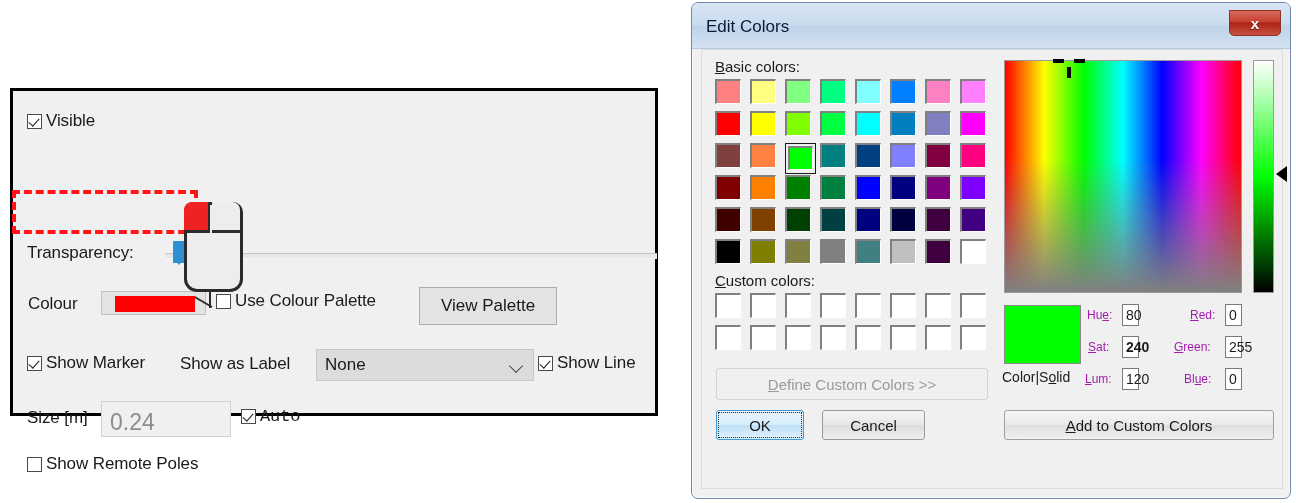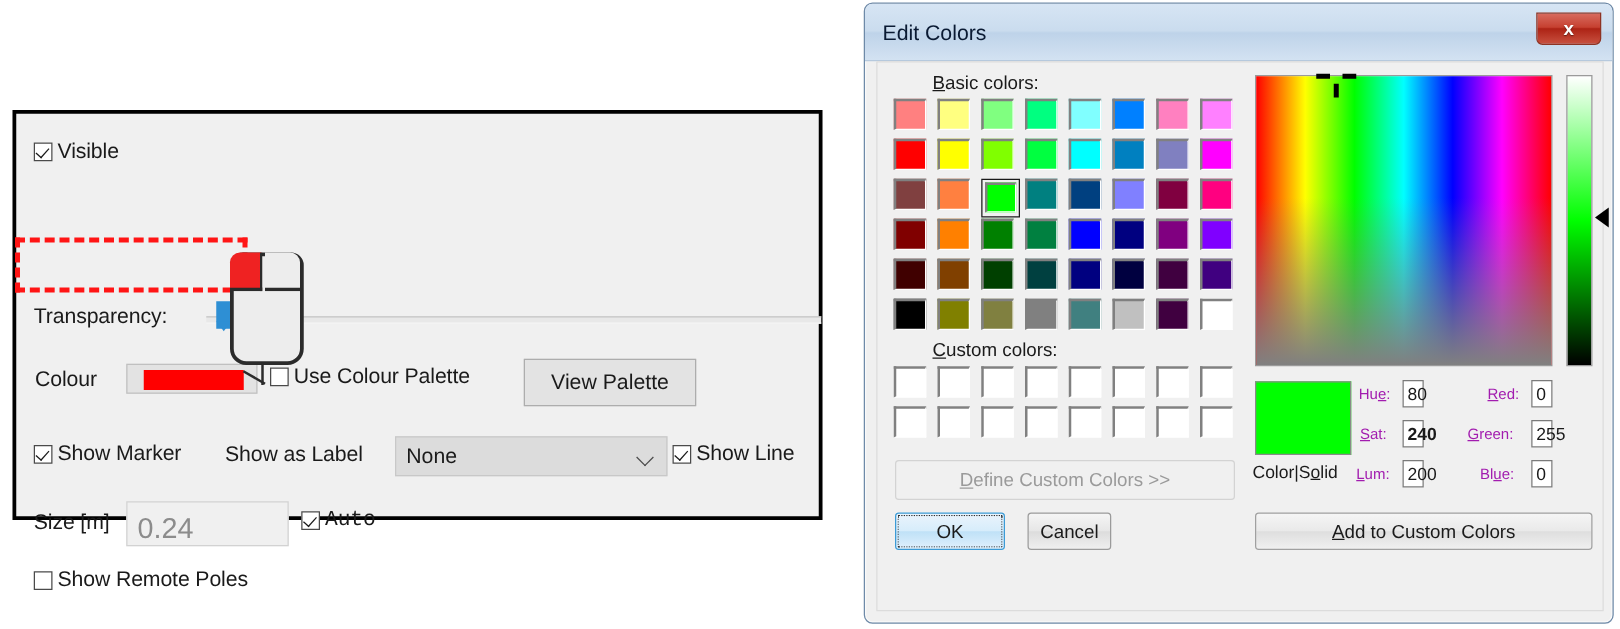--- a/index.html
+++ b/index.html
@@ -260,21 +260,20 @@
     width: 582px; height: 440px;
     background: #f0f0f0;
     border: 1px solid #dcdcdc;
     box-sizing: border-box;
   }
 
   .section-label {
     position: absolute;
     font-size: 15px;
     color: #1a1a1a;
-    margin-left: 31px;
   }
   .acc { text-decoration: underline; }
 
   
   #basic-colors-grid {
     position: absolute;
     left: 13px; top: 29px;
     display: grid;
     grid-template-columns: repeat(8, 35px);
     grid-template-rows: repeat(6, 32px);
@@ -342,21 +341,21 @@
   }
   #ok-button {
     left: 14px; width: 88px;
     background: linear-gradient(to bottom, #eaf4fc 0%, #d6ecfb 50%, #bfe1f7 51%, #dff0fd 100%);
     border: 1px solid #3c9bd6;
     border-radius: 3px;
     outline: 1px dotted #2b2b2b;
     outline-offset: -3px;
   }
   #cancel-button {
-    left: 120px; width: 67px;
+    left: 120px; width: 103px;
     background: linear-gradient(to bottom, #f5f5f5 0%, #e6e6e6 50%, #dcdcdc 51%, #efefef 100%);
     border: 1px solid #9b9b9b;
     border-radius: 3px;
   }
 
   
   #color-spectrum {
     position: absolute;
     left: 302px; top: 10px;
     width: 238px; height: 233px;
@@ -738,21 +737,21 @@
       <div id="color-solid-preview" style="background: rgb(0, 255, 0);"></div>
       <div id="color-solid-label">Color|S<span class="acc">o</span>lid</div>
 
       <div class="field-row" style="left:385px; top:258px;">Hu<span class="acc">e</span>:</div>
       <div class="field-box" style="left:420px; top:254px;">80</div>
 
       <div class="field-row" style="left:386px; top:290px;"><span class="acc">S</span>at:</div>
       <div class="field-box" style="left:420px; top:286px;font-weight:bold;">240</div>
 
       <div class="field-row" style="left:383px; top:322px;"><span class="acc">L</span>um:</div>
-      <div class="field-box" style="left:420px; top:318px;">200</div>
+      <div class="field-box" style="left:420px; top:318px;">120</div>
 
       <div class="field-row" style="left:488px; top:258px;"><span class="acc">R</span>ed:</div>
       <div class="field-box" style="left:523px; top:254px;">0</div>
 
       <div class="field-row" style="left:472px; top:290px;"><span class="acc">G</span>reen:</div>
       <div class="field-box" style="left:523px; top:286px;">255</div>
 
       <div class="field-row" style="left:482px; top:322px;">Bl<span class="acc">u</span>e:</div>
       <div class="field-box" style="left:523px; top:318px;">0</div>
 

